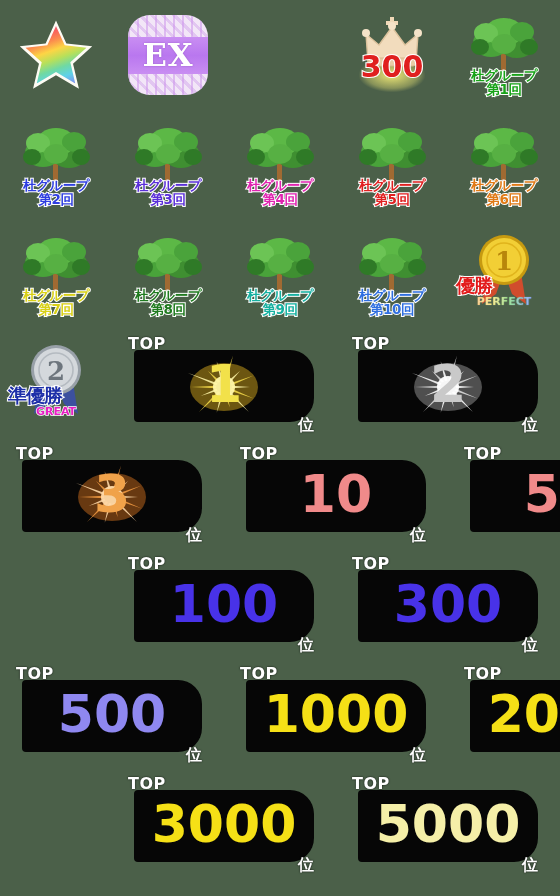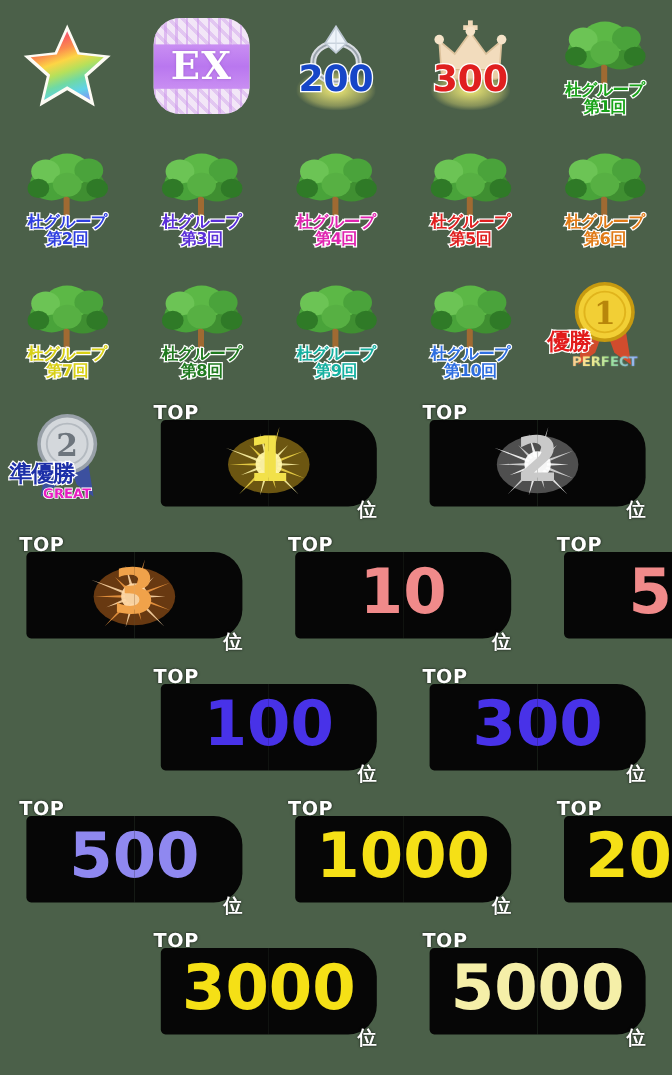--- a/index.html
+++ b/index.html
@@ -199,35 +199,20 @@
         </div>
       </div>
     </div>
     <div class="cell" style="left: 112px; top: 0px;">
       <div class="inner">
         <div class="ex-tile">
           <div class="ex-lace-t"></div>
           <div class="ex-lace-b"></div>
           <div class="ex-band"></div>
           <div class="ex-text">EX</div>
-        </div>
-      </div>
-    </div>
-    <div class="cell" style="left: 224px; top: 0px;">
-      <div class="inner">
-        <div class="token">
-          <div class="glow"></div>
-          <svg width="58" height="56" viewBox="0 0 58 56">
-    <ellipse cx="29" cy="38" rx="19" ry="16" fill="none" stroke="#d9dde2" stroke-width="5"></ellipse>
-    <ellipse cx="29" cy="38" rx="19" ry="16" fill="none" stroke="#9aa3ac" stroke-width="1.6"></ellipse>
-    <path d="M20 22 L29 8 L38 22 L29 30 Z" fill="#eef4fa" stroke="#b9c4cf" stroke-width="1.4"></path>
-    <path d="M20 22 L38 22" stroke="#c9d3dd" stroke-width="1.2"></path>
-    <path d="M29 8 L29 30" stroke="#cfd8e2" stroke-width="1"></path>
-  </svg>
-          <div class="bignum n-blue" style="color: rgb(22, 70, 200);">200</div>
         </div>
       </div>
     </div>
     <div class="cell" style="left: 336px; top: 0px;">
       <div class="inner">
         <div class="token">
           <div class="glow"></div>
           <svg width="64" height="58" viewBox="0 0 64 58">
     <rect x="30" y="3" width="4" height="13" fill="#f0d9b8"></rect>
     <rect x="26" y="7" width="12" height="4" fill="#f0d9b8"></rect>

